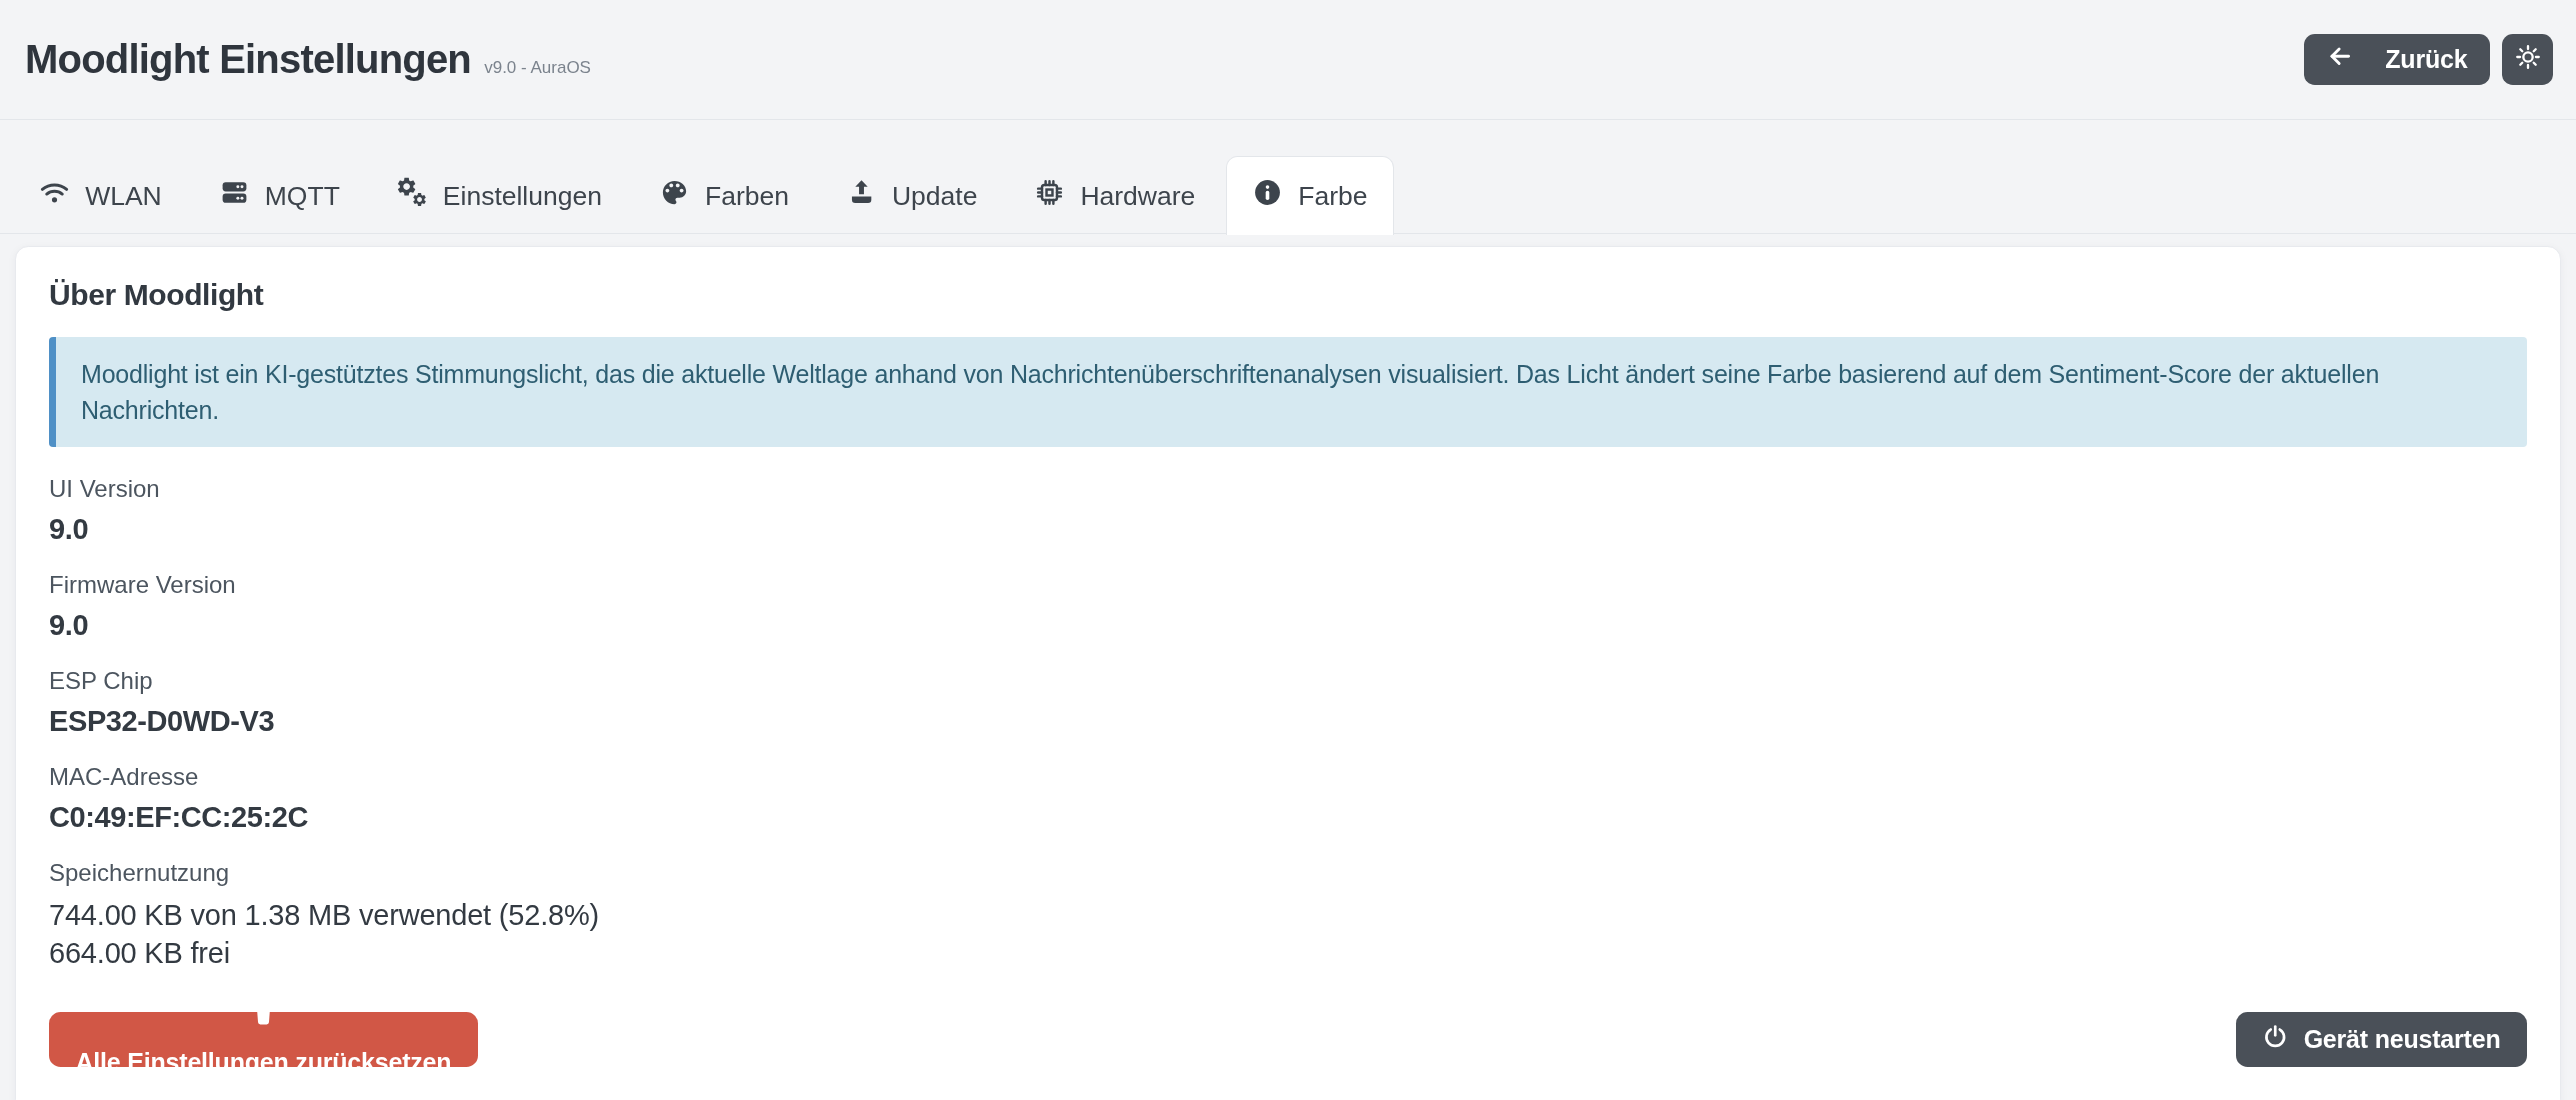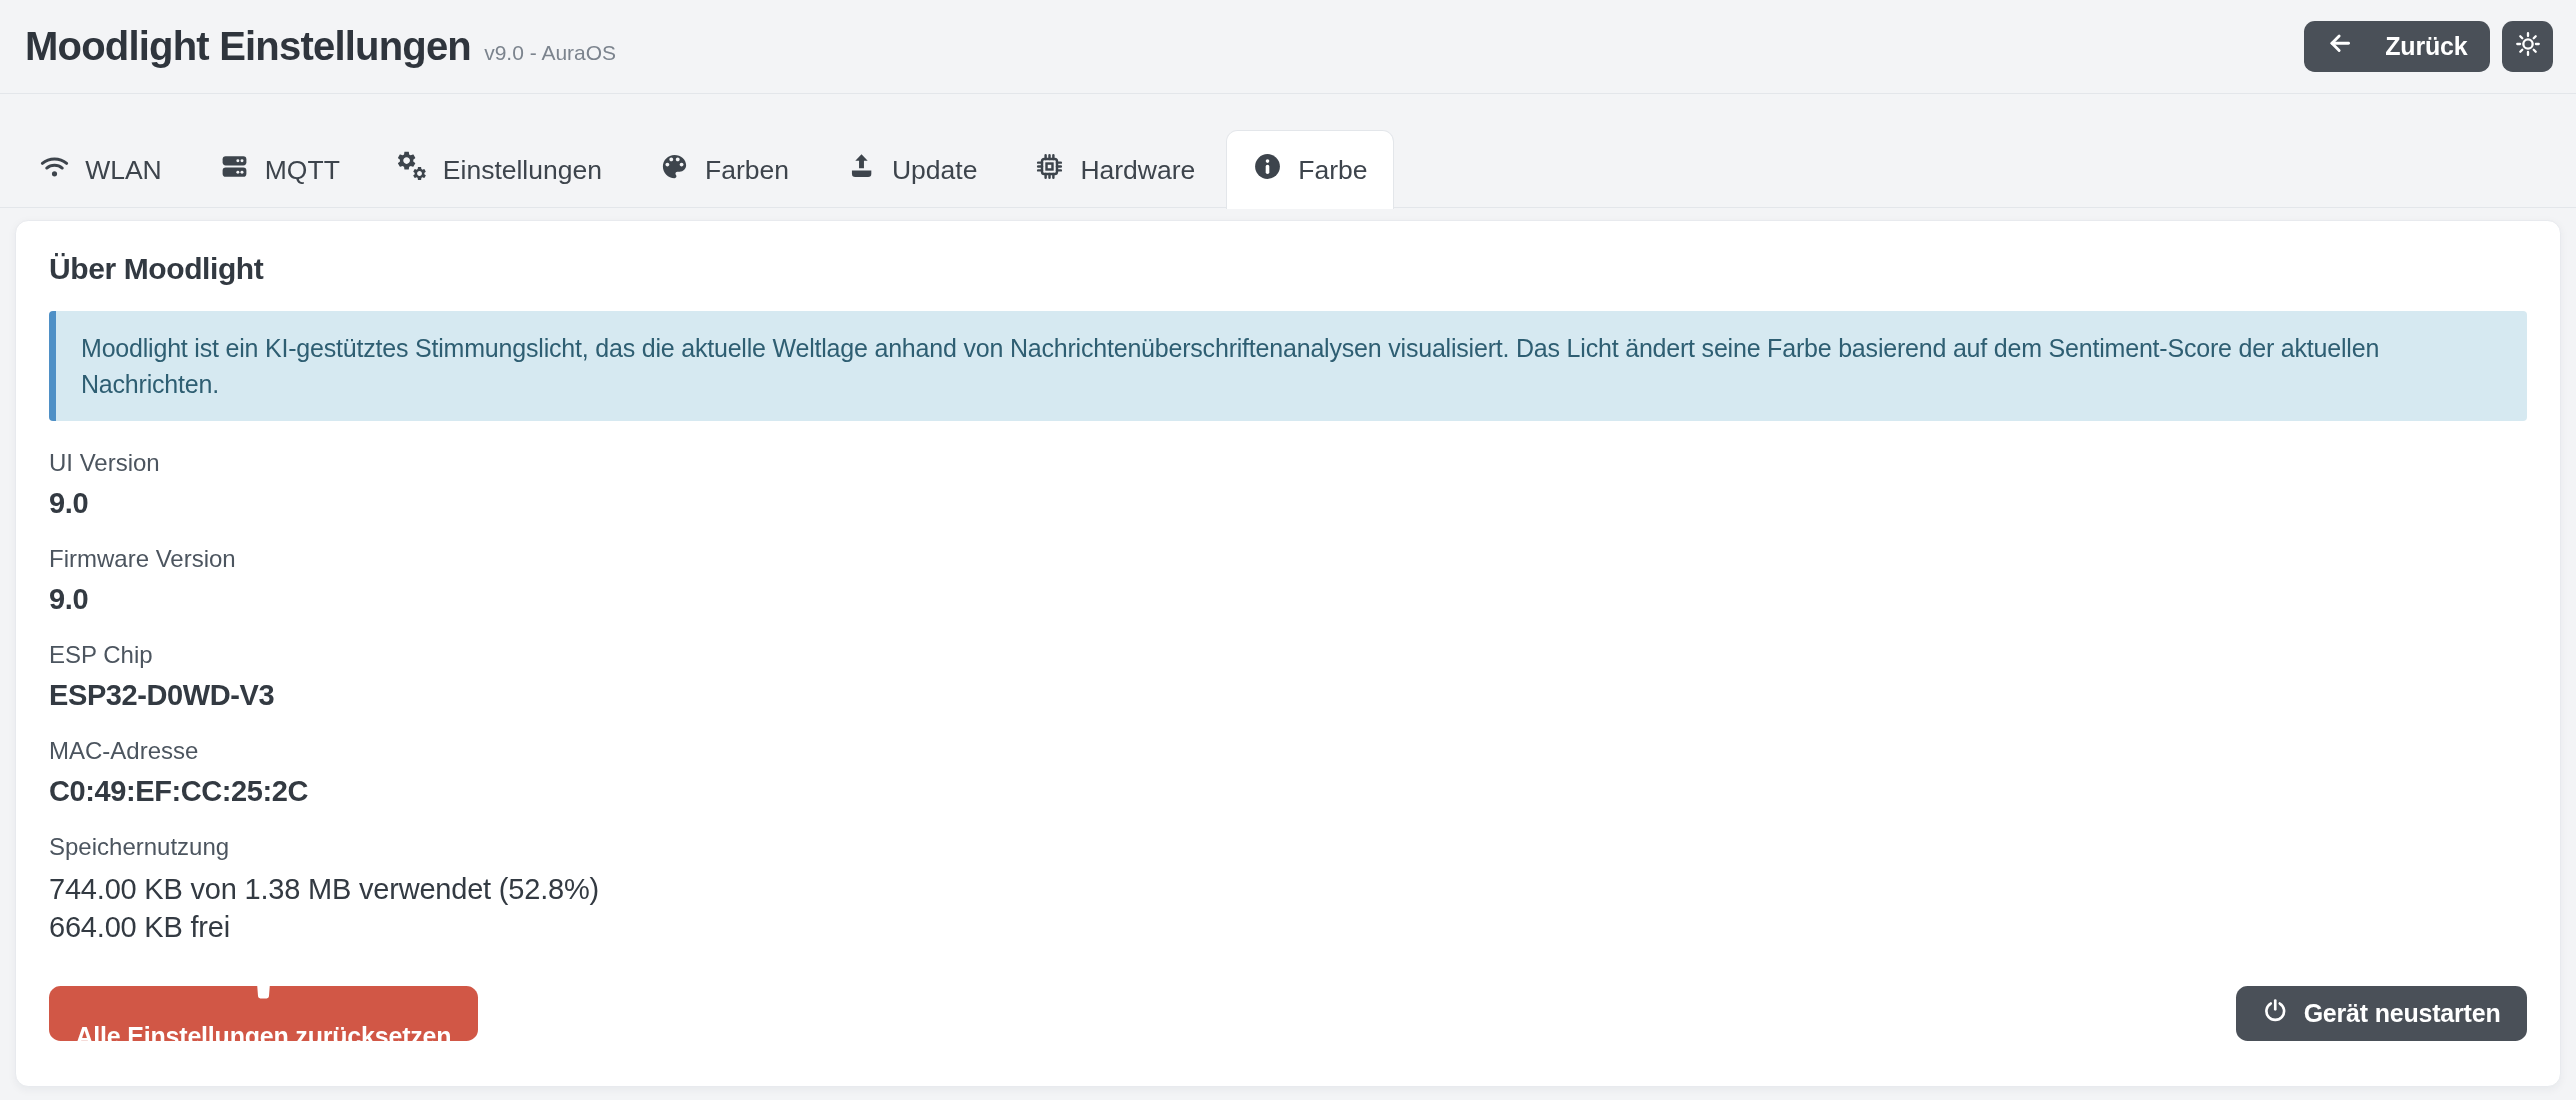--- a/index.html
+++ b/index.html
@@ -19,28 +19,28 @@
   html,body{margin:0;padding:0;}
   body{
     width:2576px;height:1101px;overflow:hidden;
     background:var(--page-bg);
     font-family:"Liberation Sans","DejaVu Sans",sans-serif;
     color:var(--text-dark);
     -webkit-font-smoothing:antialiased;
   }
   
   .header{
-    height:94px;
+    height:120px;
     display:flex;align-items:center;justify-content:space-between;
     padding:0 23px 0 25px;
     border-bottom:0.8px solid var(--border);
   }
   .title-wrap{display:flex;align-items:baseline;gap:13.2px;}
   .page-title{font-size:40px;font-weight:700;letter-spacing:-0.8px;margin:0;color:#2f353d;}
-  .subtitle{font-size:21px;font-weight:500;color:var(--text-muted);}
+  .subtitle{font-size:17px;font-weight:500;color:var(--text-muted);}
   .header-actions{display:flex;align-items:center;gap:11.6px;}
   .btn{
     display:inline-flex;align-items:center;justify-content:center;gap:15px;
     background:var(--button-dark);color:#fff;border:none;cursor:pointer;
     font-family:inherit;font-size:25px;font-weight:600;
     height:55px;padding:0 26.5px;border-radius:11.6px;letter-spacing:-0.2px;
   }
   .header .btn{height:51px;border-radius:10.8px;padding:0 23px;gap:32px;}
   .icon-btn{width:51px;padding:0;}
   .btn svg{flex:0 0 auto;}

